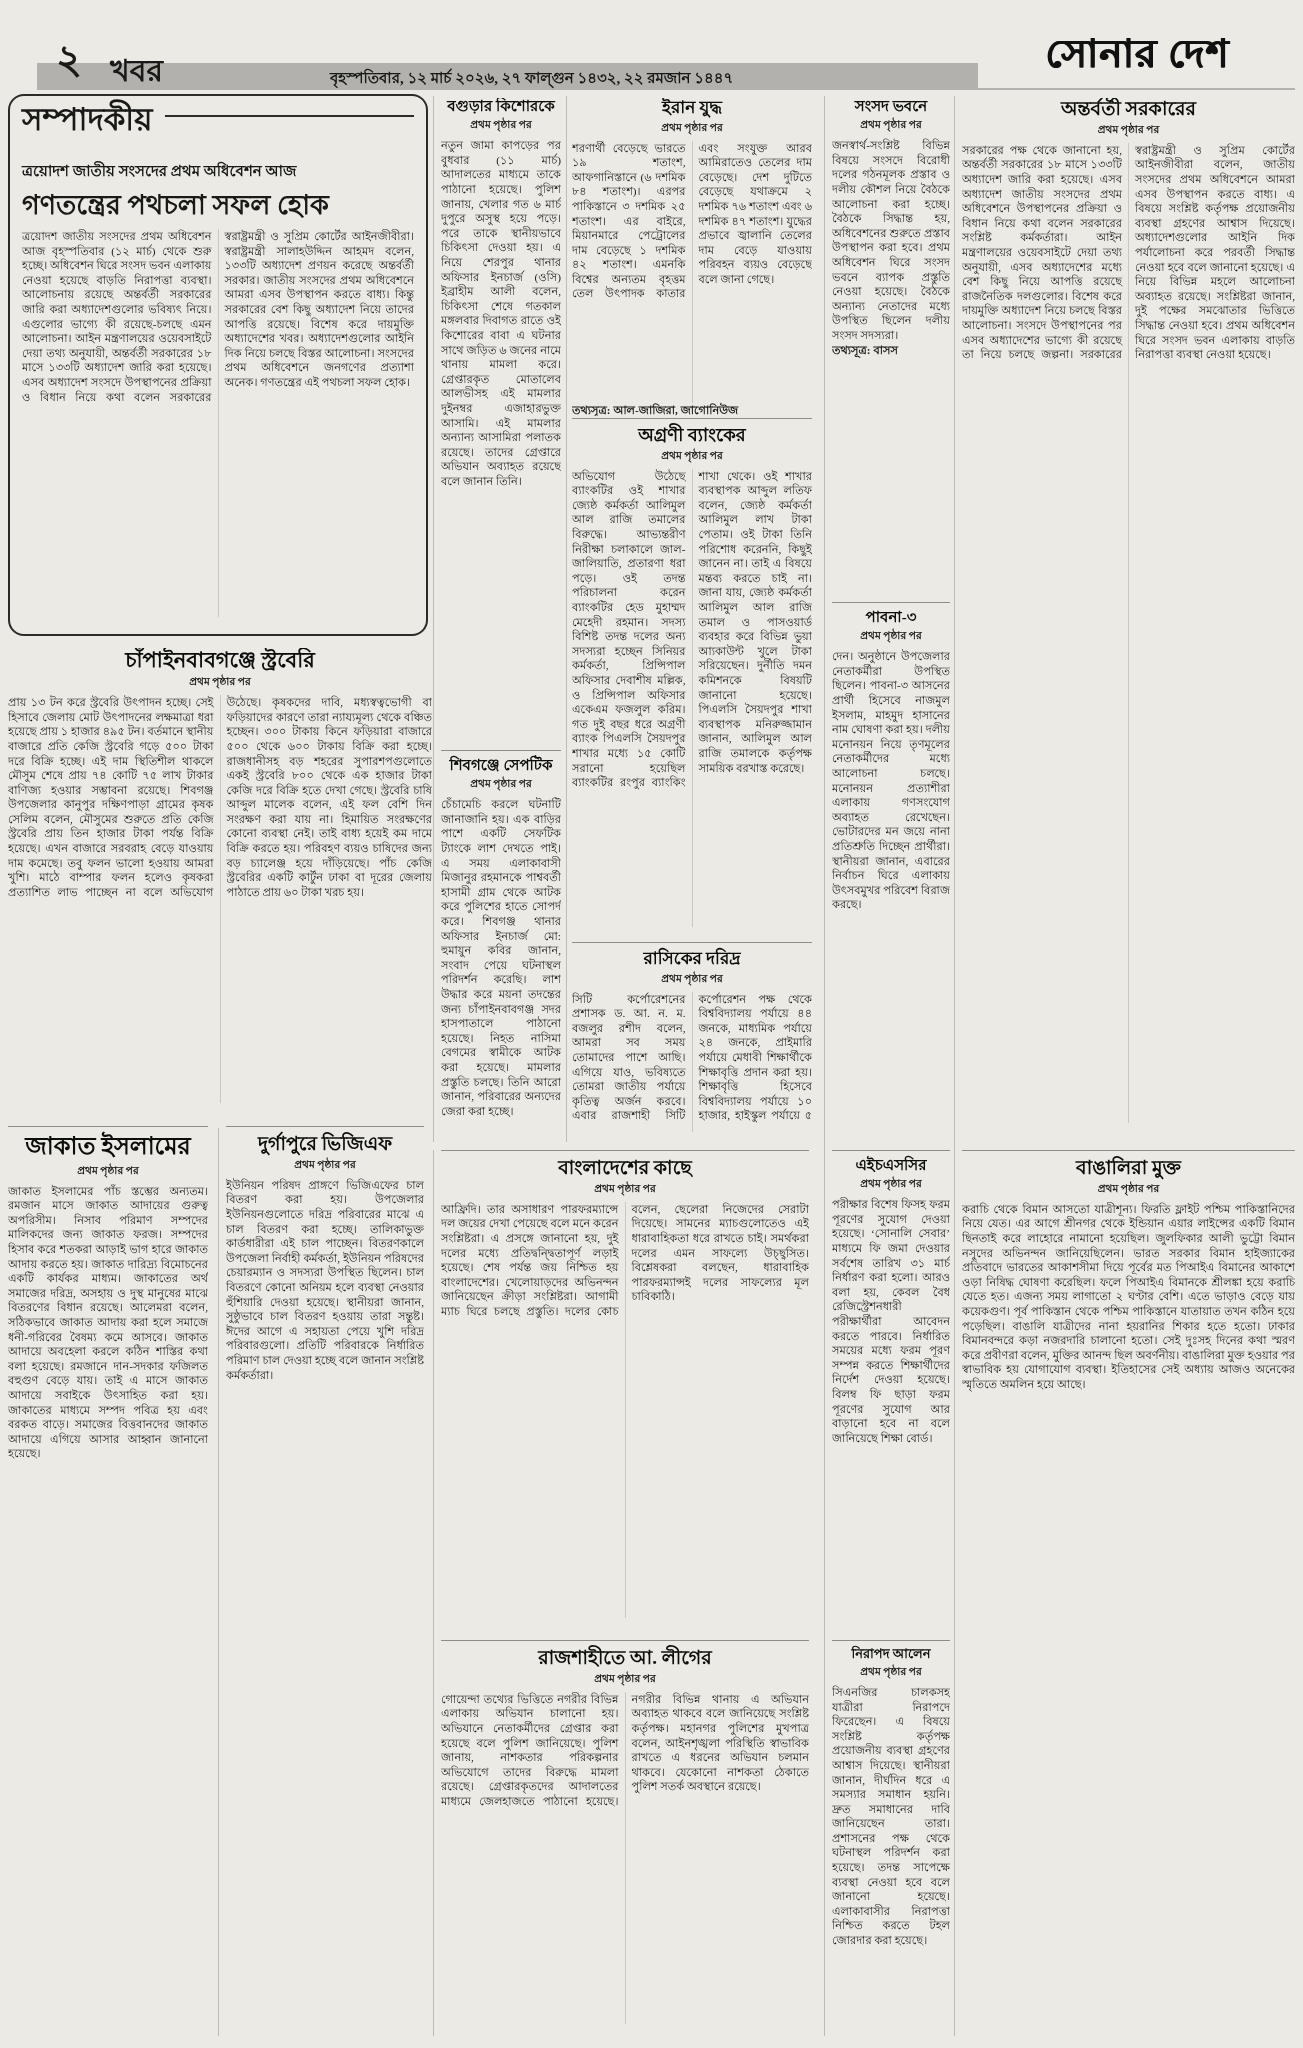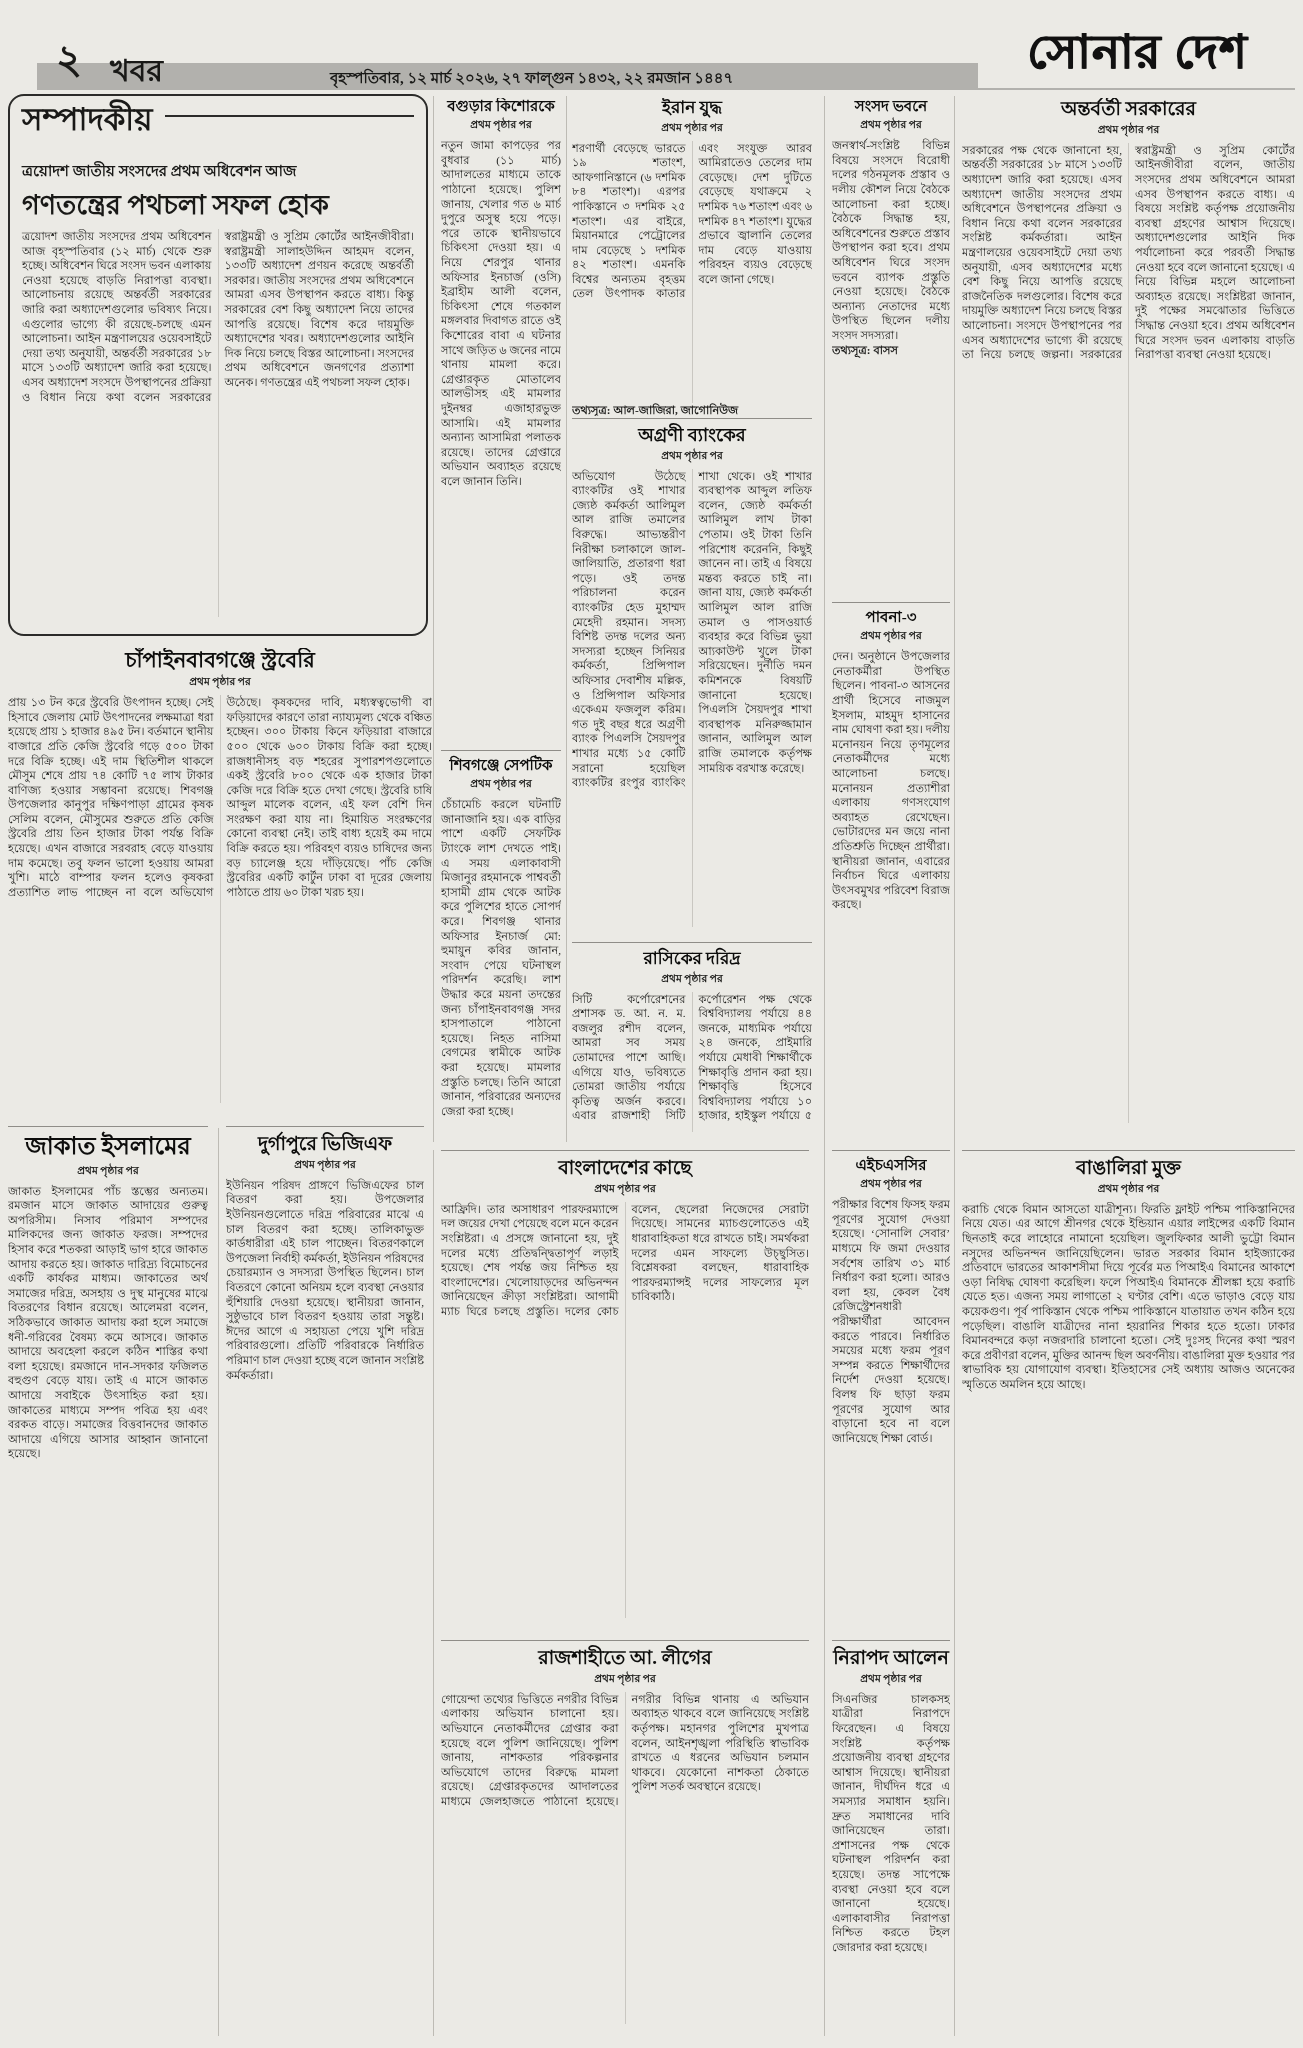--- a/index.html
+++ b/index.html
@@ -4,21 +4,21 @@
 <style>
   html,body{margin:0;padding:0;}
   body{background:#cfcecb;font-family:"Liberation Serif","DejaVu Sans",sans-serif;}
   #page{position:relative;width:1303px;height:2048px;margin:0 auto;background:#ebeae5;overflow:hidden;color:#191917;}
   
   .strip{position:absolute;left:37px;top:63px;width:1258px;height:27px;background:#b2b1ad;}
   .pagenum{position:absolute;left:56px;top:40px;font-size:40px;font-weight:800;line-height:1;}
   .section{position:absolute;left:110px;top:56px;font-size:30px;font-weight:800;line-height:1;}
   .dateline{position:absolute;left:330px;top:66px;width:620px;text-align:left;font-size:15px;font-weight:700;}
   .masthead{position:absolute;left:978px;top:22px;width:318px;height:66px;background:#ebeae5;display:flex;align-items:center;justify-content:center;}
-  .masthead span{font-size:47px;font-weight:900;letter-spacing:1px;text-shadow:1px 0 #111;color:#111;}
+  .masthead span{font-size:39px;font-weight:900;letter-spacing:1px;text-shadow:1px 0 #111;color:#111;}
   
   .art{position:absolute;overflow:hidden;}
   .hl{font-weight:800;text-align:center;line-height:1.15;color:#0d0d0c;}
   .kick{font-size:10.5px;font-weight:700;text-align:center;margin:2px 0 4px;}
   .bd{font-size:11.3px;line-height:14.6px;text-align:justify;color:#1d1d1b;}
   .c2{column-count:2;column-gap:13px;column-rule:1px solid #c9c7c1;}
   .topline{border-top:1px solid #8f8d88;padding-top:6px;}
   
   .edbox{position:absolute;left:8px;top:94px;width:420px;height:542px;border:2px solid #2b2b29;border-radius:16px;padding:8px 12px;box-sizing:border-box;}
   .edrow{display:flex;align-items:center;}
@@ -124,21 +124,21 @@
     <div class="hl" style="font-size:15px">পাবনা-৩</div>
     <div class="kick">প্রথম পৃষ্ঠার পর</div>
     <div class="bd">দেন। অনুষ্ঠানে উপজেলার নেতাকর্মীরা উপস্থিত ছিলেন। পাবনা-৩ আসনের প্রার্থী হিসেবে নাজমুল ইসলাম, মাহমুদ হাসানের নাম ঘোষণা করা হয়। দলীয় মনোনয়ন নিয়ে তৃণমূলের নেতাকর্মীদের মধ্যে আলোচনা চলছে। মনোনয়ন প্রত্যাশীরা এলাকায় গণসংযোগ অব্যাহত রেখেছেন। ভোটারদের মন জয়ে নানা প্রতিশ্রুতি দিচ্ছেন প্রার্থীরা। স্থানীয়রা জানান, এবারের নির্বাচন ঘিরে এলাকায় উৎসবমুখর পরিবেশ বিরাজ করছে।</div>
   </div>
   <div class="art topline" style="left:832px;top:1150px;width:118px;height:484px">
     <div class="hl" style="font-size:15px">এইচএসসির</div>
     <div class="kick">প্রথম পৃষ্ঠার পর</div>
     <div class="bd">পরীক্ষার বিশেষ ফিসহ ফরম পূরণের সুযোগ দেওয়া হয়েছে। ‘সোনালি সেবার’ মাধ্যমে ফি জমা দেওয়ার সর্বশেষ তারিখ ৩১ মার্চ নির্ধারণ করা হলো। আরও বলা হয়, কেবল বৈধ রেজিস্ট্রেশনধারী পরীক্ষার্থীরা আবেদন করতে পারবে। নির্ধারিত সময়ের মধ্যে ফরম পূরণ সম্পন্ন করতে শিক্ষার্থীদের নির্দেশ দেওয়া হয়েছে। বিলম্ব ফি ছাড়া ফরম পূরণের সুযোগ আর বাড়ানো হবে না বলে জানিয়েছে শিক্ষা বোর্ড।</div>
   </div>
   <div class="art topline" style="left:832px;top:1640px;width:118px;height:396px">
-    <div class="hl" style="font-size:19px">নিরাপদ আলেন</div>
+    <div class="hl" style="font-size:13px">নিরাপদ আলেন</div>
     <div class="kick">প্রথম পৃষ্ঠার পর</div>
     <div class="bd">সিএনজির চালকসহ যাত্রীরা নিরাপদে ফিরেছেন। এ বিষয়ে সংশ্লিষ্ট কর্তৃপক্ষ প্রয়োজনীয় ব্যবস্থা গ্রহণের আশ্বাস দিয়েছে। স্থানীয়রা জানান, দীর্ঘদিন ধরে এ সমস্যার সমাধান হয়নি। দ্রুত সমাধানের দাবি জানিয়েছেন তারা। প্রশাসনের পক্ষ থেকে ঘটনাস্থল পরিদর্শন করা হয়েছে। তদন্ত সাপেক্ষে ব্যবস্থা নেওয়া হবে বলে জানানো হয়েছে। এলাকাবাসীর নিরাপত্তা নিশ্চিত করতে টহল জোরদার করা হয়েছে।</div>
   </div>
 
   <div class="art" style="left:962px;top:98px;width:333px;height:1044px">
     <div class="hl" style="font-size:19px">অন্তর্বর্তী সরকারের</div>
     <div class="kick">প্রথম পৃষ্ঠার পর</div>
     <div class="bd c2" style="height:980px">সরকারের পক্ষ থেকে জানানো হয়, অন্তর্বর্তী সরকারের ১৮ মাসে ১৩৩টি অধ্যাদেশ জারি করা হয়েছে। এসব অধ্যাদেশ জাতীয় সংসদের প্রথম অধিবেশনে উপস্থাপনের প্রক্রিয়া ও বিধান নিয়ে কথা বলেন সরকারের সংশ্লিষ্ট কর্মকর্তারা। আইন মন্ত্রণালয়ের ওয়েবসাইটে দেয়া তথ্য অনুযায়ী, এসব অধ্যাদেশের মধ্যে বেশ কিছু নিয়ে আপত্তি রয়েছে রাজনৈতিক দলগুলোর। বিশেষ করে দায়মুক্তি অধ্যাদেশ নিয়ে চলছে বিস্তর আলোচনা। সংসদে উপস্থাপনের পর এসব অধ্যাদেশের ভাগ্যে কী রয়েছে তা নিয়ে চলছে জল্পনা। সরকারের স্বরাষ্ট্রমন্ত্রী ও সুপ্রিম কোর্টের আইনজীবীরা বলেন, জাতীয় সংসদের প্রথম অধিবেশনে আমরা এসব উপস্থাপন করতে বাধ্য। এ বিষয়ে সংশ্লিষ্ট কর্তৃপক্ষ প্রয়োজনীয় ব্যবস্থা গ্রহণের আশ্বাস দিয়েছে। অধ্যাদেশগুলোর আইনি দিক পর্যালোচনা করে পরবর্তী সিদ্ধান্ত নেওয়া হবে বলে জানানো হয়েছে। এ নিয়ে বিভিন্ন মহলে আলোচনা অব্যাহত রয়েছে। সংশ্লিষ্টরা জানান, দুই পক্ষের সমঝোতার ভিত্তিতে সিদ্ধান্ত নেওয়া হবে। প্রথম অধিবেশন ঘিরে সংসদ ভবন এলাকায় বাড়তি নিরাপত্তা ব্যবস্থা নেওয়া হয়েছে।</div>
   </div>
   <div class="art topline" style="left:962px;top:1150px;width:333px;height:886px">

